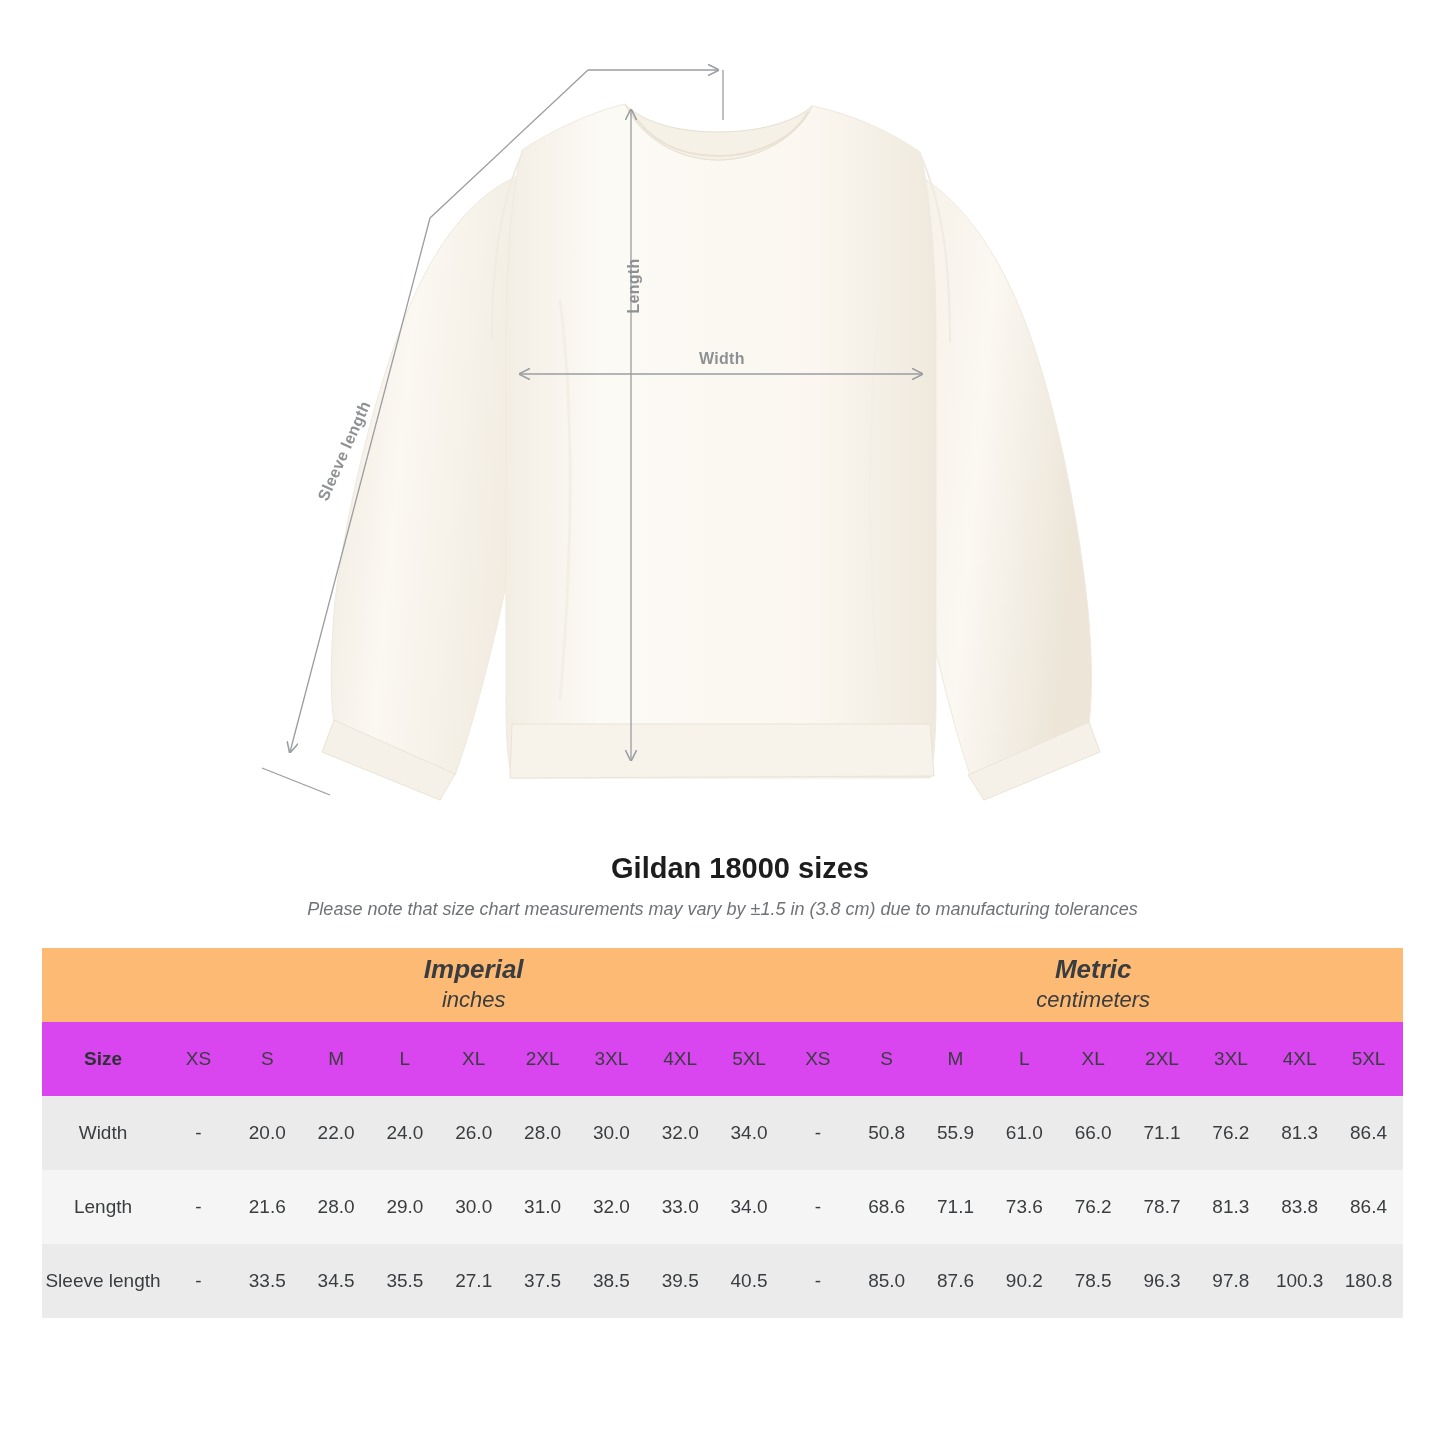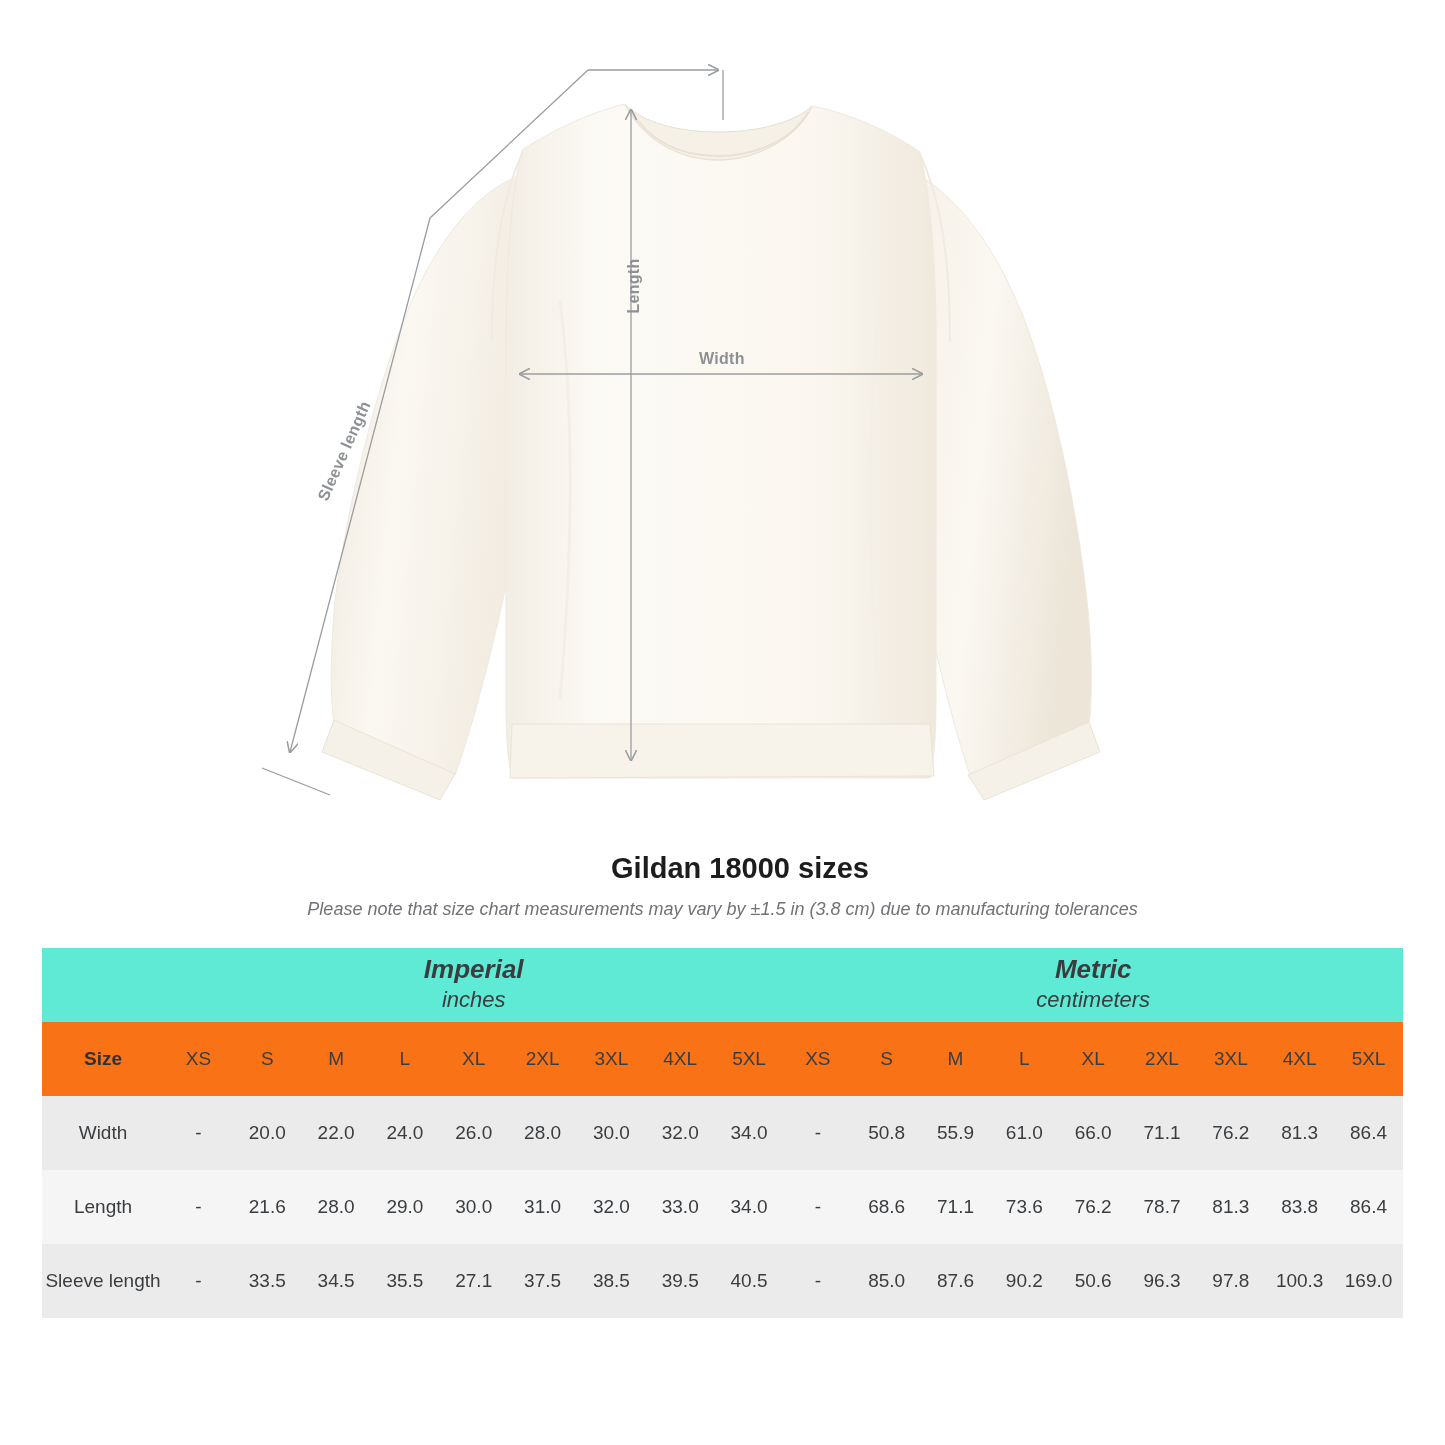--- a/index.html
+++ b/index.html
@@ -93,38 +93,38 @@
     text-align: center;
     font-size: 19px;
     color: #3a3d40;
     font-weight: normal;
     padding: 0;
     height: 74px;
     vertical-align: middle;
   }
   .unit-row td {
     height: 108px;
-    background: #5eead4;
+    background: #fdba74;
   }
   .unit-cell {
     color: #8e9194;
   }
   .unit-cell .u-main {
     font-size: 26px;
     font-weight: bold;
     font-style: italic;
     line-height: 1.15;
   }
   .unit-cell .u-sub {
     font-size: 22px;
     font-style: italic;
     line-height: 1.4;
   }
   .head-row td {
-    background: #f97316;
+    background: #d946ef;
     font-size: 19px;
     color: #333333;
     height: 78px;
   }
   .head-row td.rowlabel,
   .row-label {
     font-weight: bold;
     font-size: 19px;
     color: #2e3133;
   }
@@ -310,23 +310,23 @@
             <td class="col-cell">35.5</td>
             <td class="col-cell">27.1</td>
             <td class="col-cell">37.5</td>
             <td class="col-cell">38.5</td>
             <td class="col-cell">39.5</td>
             <td class="col-cell">40.5</td>
             <td class="col-cell">-</td>
             <td class="col-cell">85.0</td>
             <td class="col-cell">87.6</td>
             <td class="col-cell">90.2</td>
-            <td class="col-cell">50.6</td>
+            <td class="col-cell">78.5</td>
             <td class="col-cell">96.3</td>
             <td class="col-cell">97.8</td>
             <td class="col-cell">100.3</td>
-            <td class="col-cell">169.0</td>
+            <td class="col-cell">180.8</td>
           </tr>
         </tbody>
     </table>
   </div>
 
 </div>
 
 </body></html>

